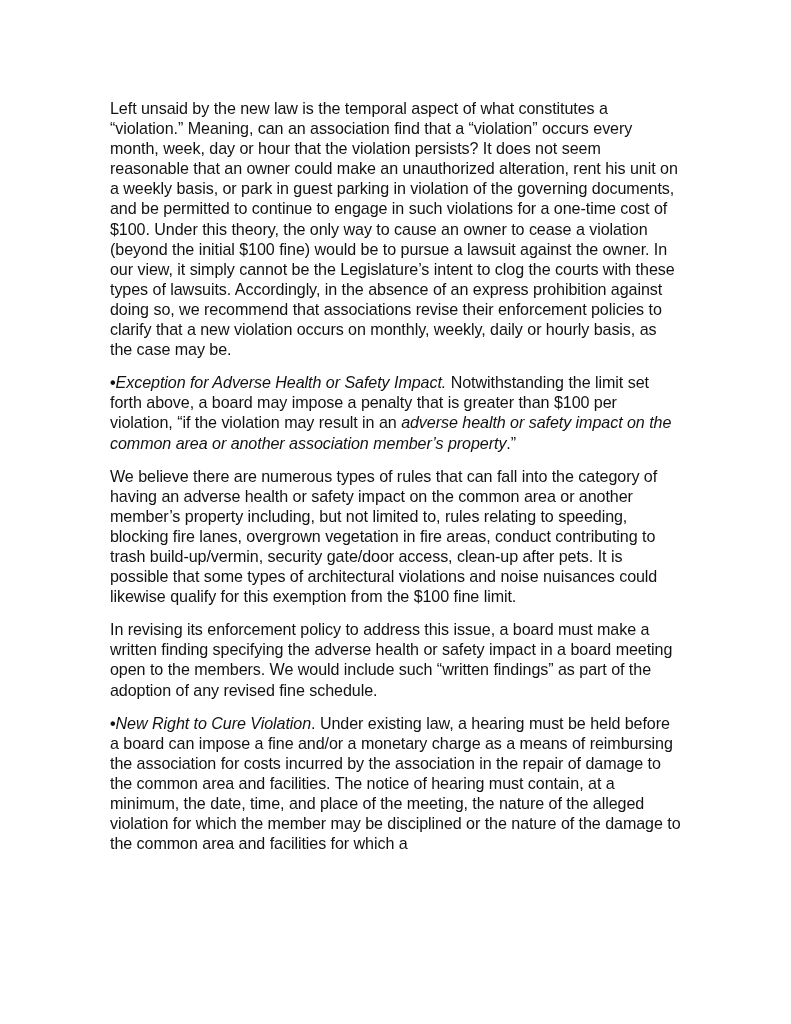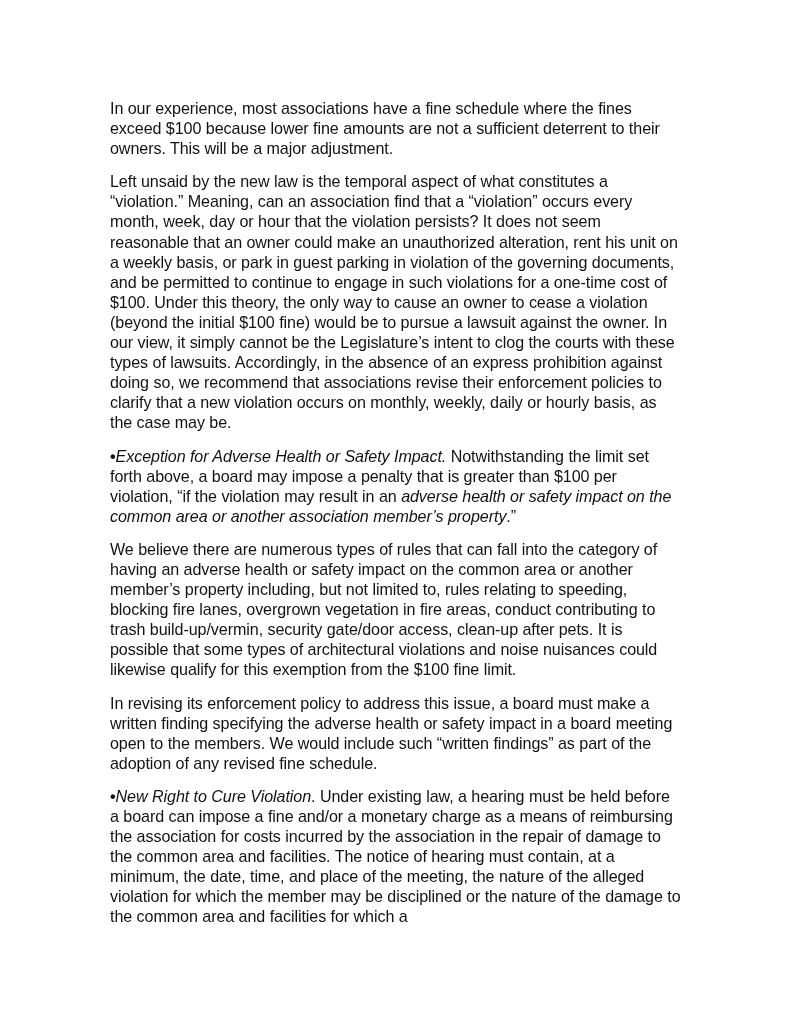--- a/index.html
+++ b/index.html
@@ -64,21 +64,20 @@
     font-style: normal;
     font-weight: normal;
   }
 </style>
 </head>
 <body>
 
 <div class="page">
   <div class="text-column">
 
-    <p class="para">In our experience, most associations have a fine schedule where the fines exceed $100 because lower fine amounts are not a sufficient deterrent to their owners. This will be a major adjustment.</p>
 
     <p class="para">Left unsaid by the new law is the temporal aspect of what constitutes a “violation.” Meaning, can an association find that a “violation” occurs every month, week, day or hour that the violation persists? It does not seem reasonable that an owner could make an unauthorized alteration, rent his unit on a weekly basis, or park in guest parking in violation of the governing documents, and be permitted to continue to engage in such violations for a one-time cost of $100. Under this theory, the only way to cause an owner to cease a violation (beyond the initial $100 fine) would be to pursue a lawsuit against the owner. In our view, it simply cannot be the Legislature’s intent to clog the courts with these types of lawsuits. Accordingly, in the absence of an express prohibition against doing so, we recommend that associations revise their enforcement policies to clarify that a new violation occurs on monthly, weekly, daily or hourly basis, as the case may be.</p>
 
     <p class="para">
       <span class="bullet">•</span><span class="lead-in">Exception for Adverse Health or Safety Impact.</span><span> Notwithstanding the limit set forth above, a board may impose a penalty that is greater than $100 per violation, “if the violation may result in an </span><span class="quoted-italic">adverse health or safety impact on the common area or another association member’s property</span><span>.”</span>
     </p>
 
     <p class="para">We believe there are numerous types of rules that can fall into the category of having an adverse health or safety impact on the common area or another member’s property including, but not limited to, rules relating to speeding, blocking fire lanes, overgrown vegetation in fire areas, conduct contributing to trash build-up/vermin, security gate/door access, clean-up after pets. It is possible that some types of architectural violations and noise nuisances could likewise qualify for this exemption from the $100 fine limit.</p>
 
     <p class="para">In revising its enforcement policy to address this issue, a board must make a written finding specifying the adverse health or safety impact in a board meeting open to the members. We would include such “written findings” as part of the adoption of any revised fine schedule.</p>

